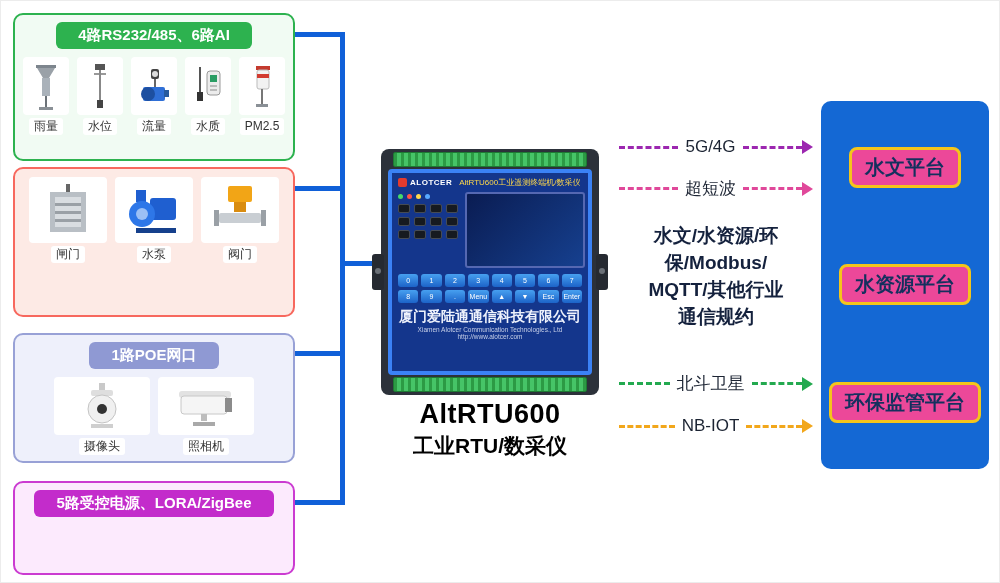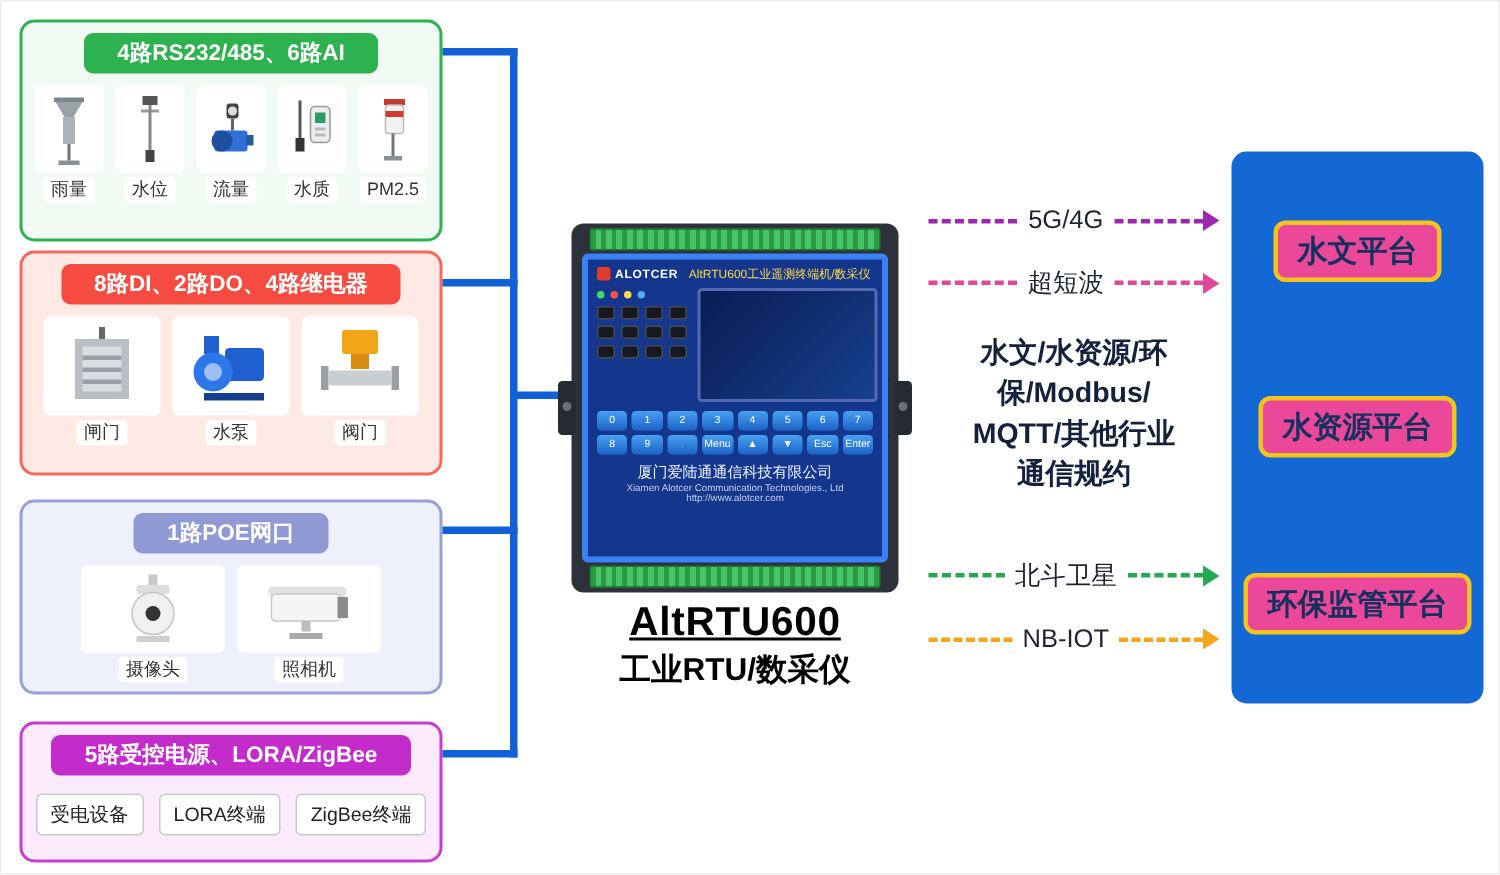--- a/index.html
+++ b/index.html
@@ -49,26 +49,26 @@
   .led{width:5px;height:5px;border-radius:50%;}
   .led.r{background:#ff5147;}.led.g{background:#45d96a;}.led.y{background:#ffd94a;}.led.b{background:#57a9ff;}
   .btngrid{display:grid;grid-template-columns:repeat(4,12px);gap:4px;}
   .pb{width:12px;height:9px;background:#161a20;border:1px solid #454b55;border-radius:2px;box-sizing:border-box;}
   .lcd{width:116px;height:72px;background:linear-gradient(135deg,#0a1c52,#16408f);border:2px solid #5568b2;
        border-radius:3px;flex-shrink:0;}
   .keypad{display:grid;grid-template-columns:repeat(8,1fr);gap:3px;margin-top:6px;}
   .key{height:13px;background:linear-gradient(#47a0f0,#1c63c8);border-radius:3px;color:#fff;font-size:7px;
        line-height:13px;text-align:center;overflow:hidden;}
   .company{margin-top:5px;text-align:center;}
-  .company .cn{font-size:10px;font-weight:normal;color:#eef2fc;}
+  .company .cn{font-size:14px;font-weight:bold;color:#eef2fc;}
   .company .en{font-size:6.5px;color:#c6cfe8;}
   .company .url{font-size:6.5px;color:#c6cfe8;}
 
   .devname{position:absolute;left:368px;top:398px;width:242px;text-align:center;color:#000;font-weight:800;}
-  .devname .n1{font-size:27px;letter-spacing:.5px;text-decoration:underline;}
+  .devname .n1{font-size:27px;letter-spacing:.5px;}
   .devname .n2{font-size:21px;margin-top:2px;}
 
   
   .channel{position:absolute;left:618px;width:194px;display:flex;align-items:center;--c:#888;}
   .channel .seg{flex:1;border-top:3px dashed var(--c);}
   .channel .clabel{margin:0 7px;font-size:17px;font-weight:normal;color:#1c2433;white-space:nowrap;}
   .channel .head{width:0;height:0;border-left:11px solid var(--c);border-top:7px solid transparent;
                  border-bottom:7px solid transparent;}
   .ch1{top:136px;}.ch2{top:176px;}.ch3{top:371px;}.ch4{top:415px;}
 
@@ -148,21 +148,20 @@
             <rect x="16" y="28" width="2" height="15" fill="#777"></rect>
             <rect x="11" y="43" width="12" height="3" fill="#8a9096"></rect>
           </svg>
         </div>
         <div class="ilabel">PM2.5</div>
       </div>
     </div>
   </div>
 
   <div class="group g2">
-    <div class="ghead">8路DI、2路DO、4路继电器</div>
     <div class="items">
       <div class="item">
         <div class="fig">
           <svg width="60" height="56" viewBox="0 0 60 56">
             <rect x="28" y="2" width="4" height="8" fill="#666"></rect>
             <rect x="12" y="10" width="36" height="40" fill="#b9bfc5"></rect>
             <rect x="17" y="15" width="26" height="30" fill="#d9dde1"></rect>
             <rect x="17" y="21" width="26" height="3" fill="#9aa0a6"></rect>
             <rect x="17" y="29" width="26" height="3" fill="#9aa0a6"></rect>
             <rect x="17" y="37" width="26" height="3" fill="#9aa0a6"></rect>
@@ -222,25 +221,20 @@
             <rect x="22" y="41" width="22" height="4" fill="#a9a9a9"></rect>
           </svg>
         </div>
         <div class="ilabel">照相机</div>
       </div>
     </div>
   </div>
 
   <div class="group g4">
     <div class="ghead">5路受控电源、LORA/ZigBee</div>
-    <div class="chips">
-      <div class="chip">受电设备</div>
-      <div class="chip">LORA终端</div>
-      <div class="chip">ZigBee终端</div>
-    </div>
   </div>
 
   <div class="wire" style="left:339px;top:31px;width:5px;height:473px;"></div>
   <div class="wire" style="left:294px;top:31px;width:50px;height:5px;"></div>
   <div class="wire" style="left:294px;top:185px;width:50px;height:5px;"></div>
   <div class="wire" style="left:294px;top:350px;width:50px;height:5px;"></div>
   <div class="wire" style="left:294px;top:499px;width:50px;height:5px;"></div>
   <div class="wire" style="left:339px;top:260px;width:41px;height:5px;"></div>
 
   <div class="device">

